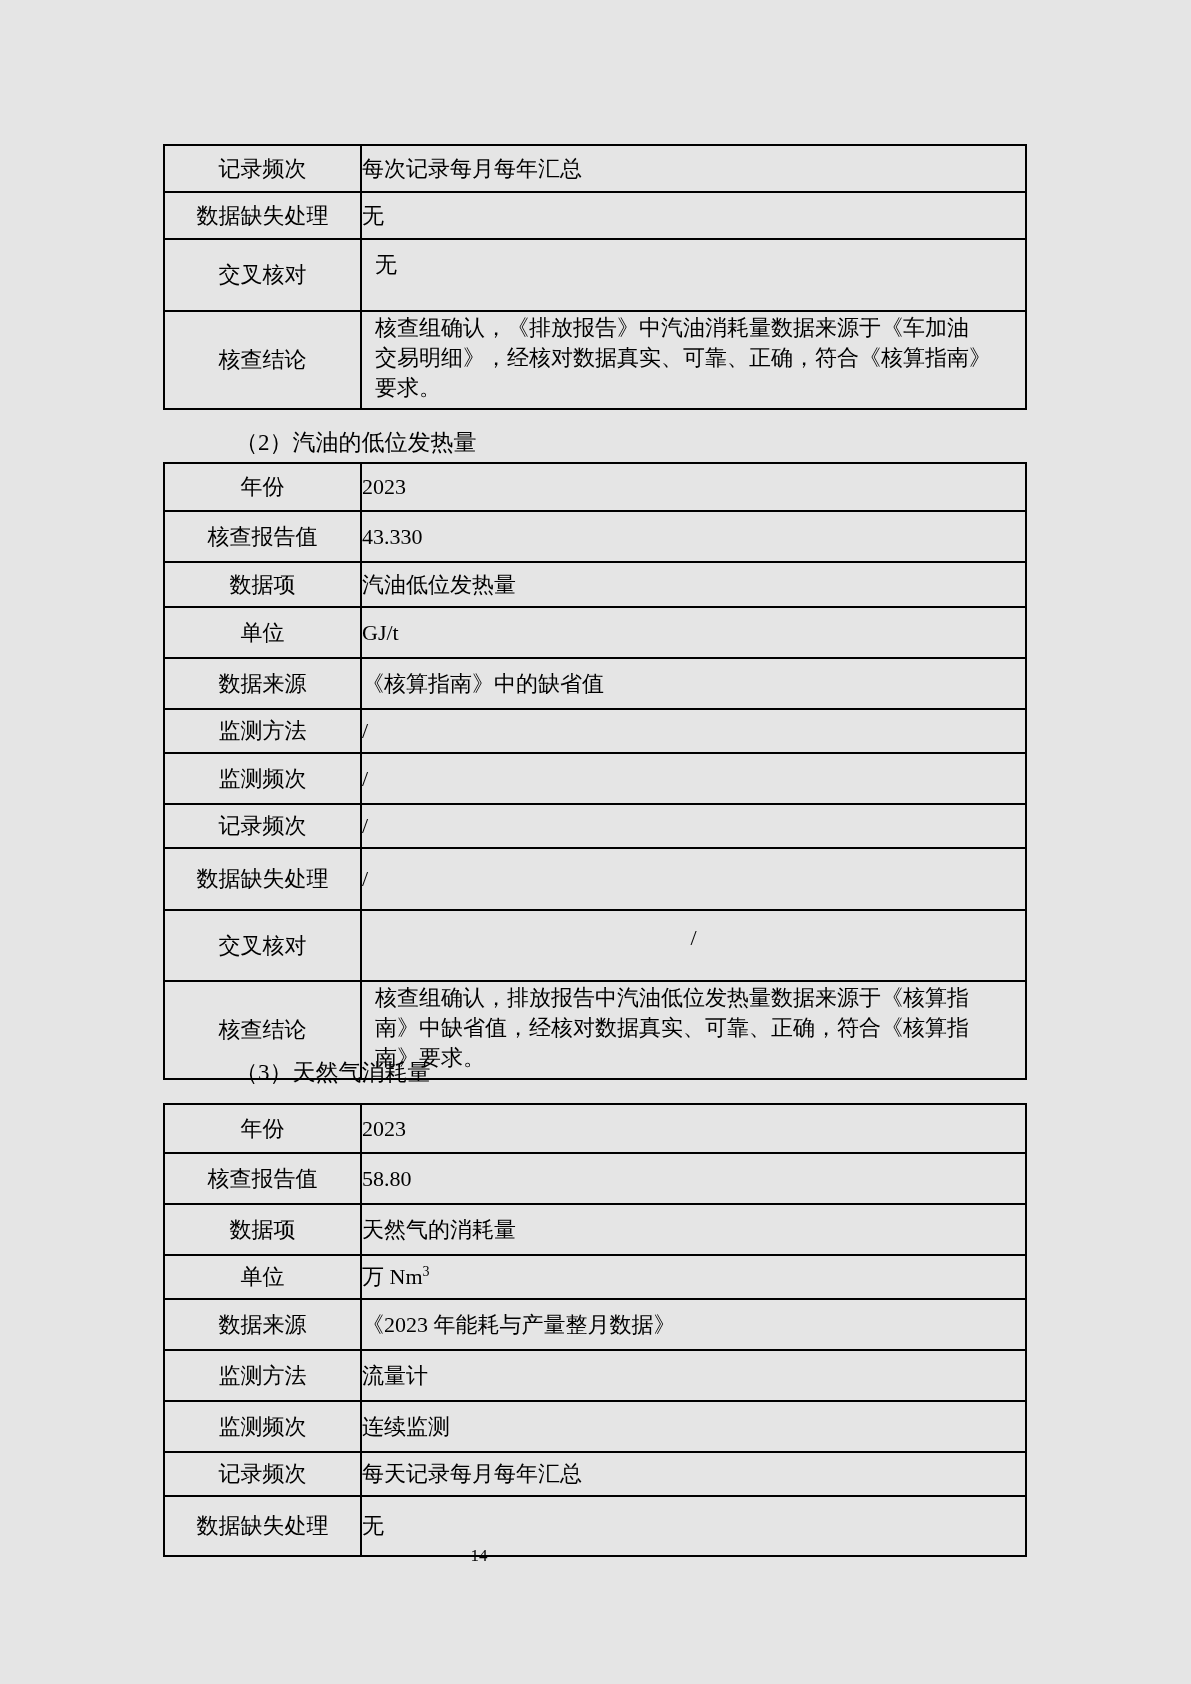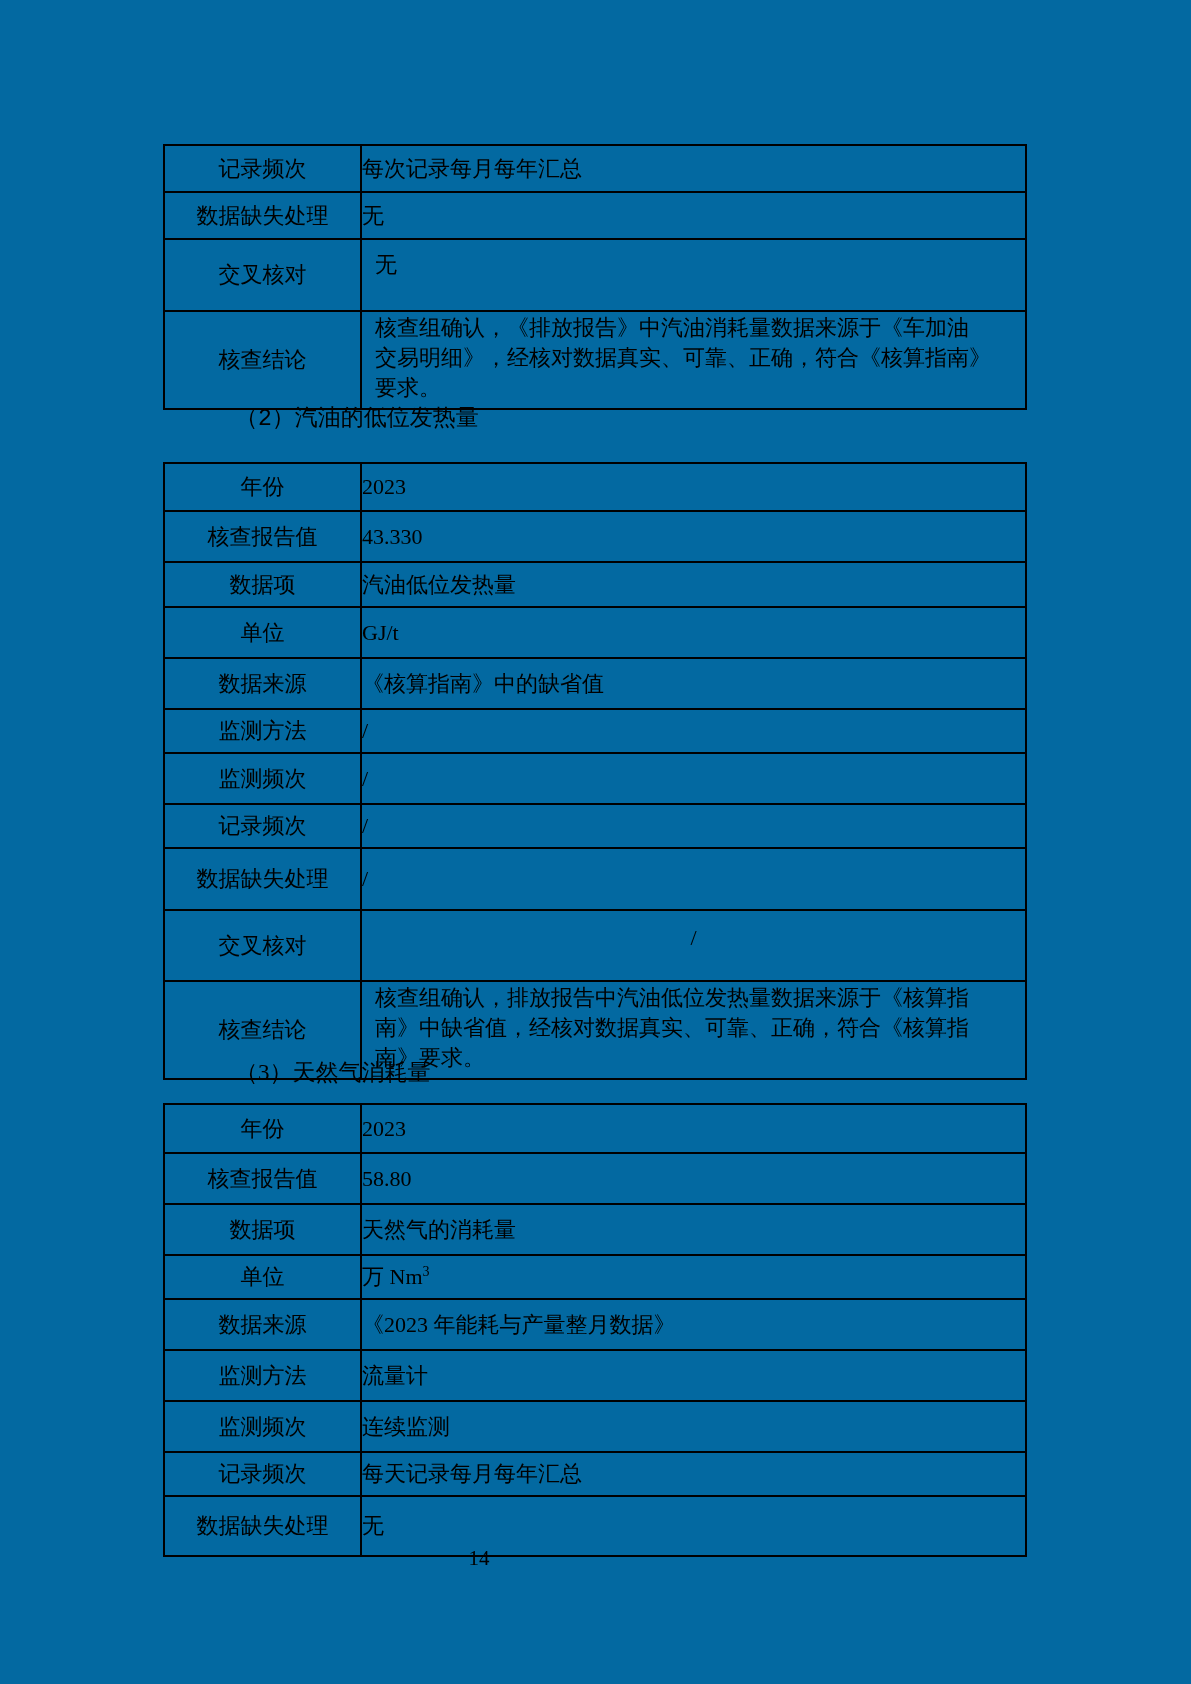--- a/index.html
+++ b/index.html
@@ -1,20 +1,20 @@
 <!DOCTYPE html>
 <html><head>
 <meta charset="utf-8">
 <style>
   html, body { margin: 0; padding: 0; background: #ffffff; }
   .page {
     position: relative;
     width: 1191px;
     height: 1684px;
-    background: #0369a1;
+    background: #e5e5e5;
     color: #000000;
     font-family: "Liberation Serif", "DejaVu Serif", serif;
     overflow: hidden;
   }
   table.doc-table {
     position: absolute;
     left: 163px;
     width: 864px;
     border-collapse: collapse;
     table-layout: fixed;
@@ -48,29 +48,29 @@
   .h71{height:71px}.h72{height:72px}.h94{height:94px}.h97{height:97px}
   .section-heading {
     position: absolute;
     left: 163px;
     width: 864px;
     box-sizing: border-box;
     padding-left: 72px;
     font-size: 23px;
     line-height: 32px;
   }
-  #heading-2 { top: 403px; font-family: Liberation Mono, monospace; }
+  #heading-2 { top: 427px; }
   #heading-3 { top: 1057px; font-family: Liberation Serif, serif; }
   .page-number {
     position: absolute;
     top: 1546px;
     left: 0;
     width: 958px;
     text-align: center;
-    font-size: 21px;
+    font-size: 17px;
   }
 </style>
 </head>
 <body>
 
 <div class="page">
 
   <table class="doc-table" id="table-1">
     <colgroup>
         <col class="col-label">

